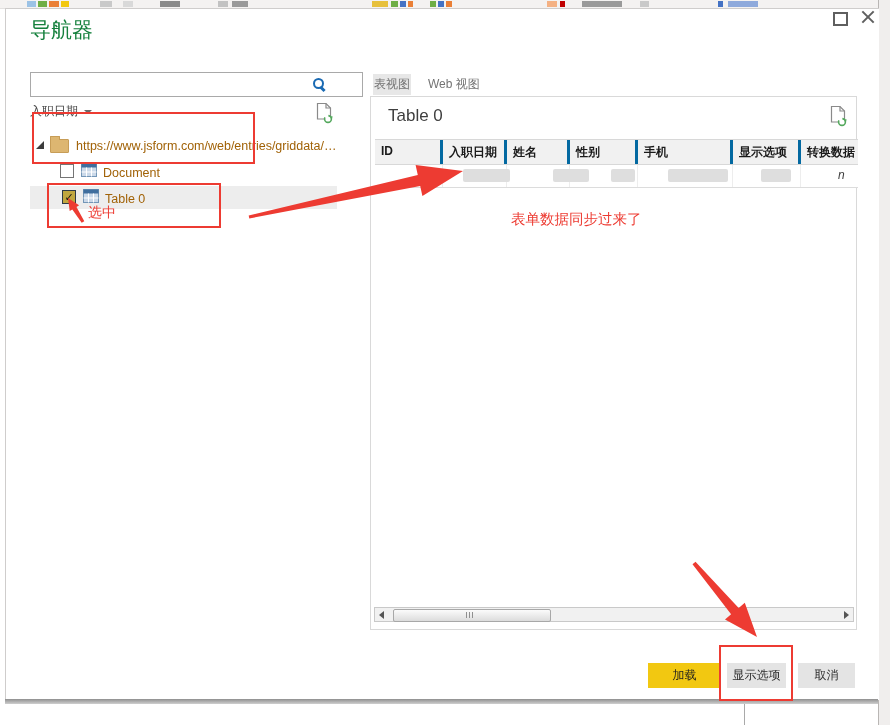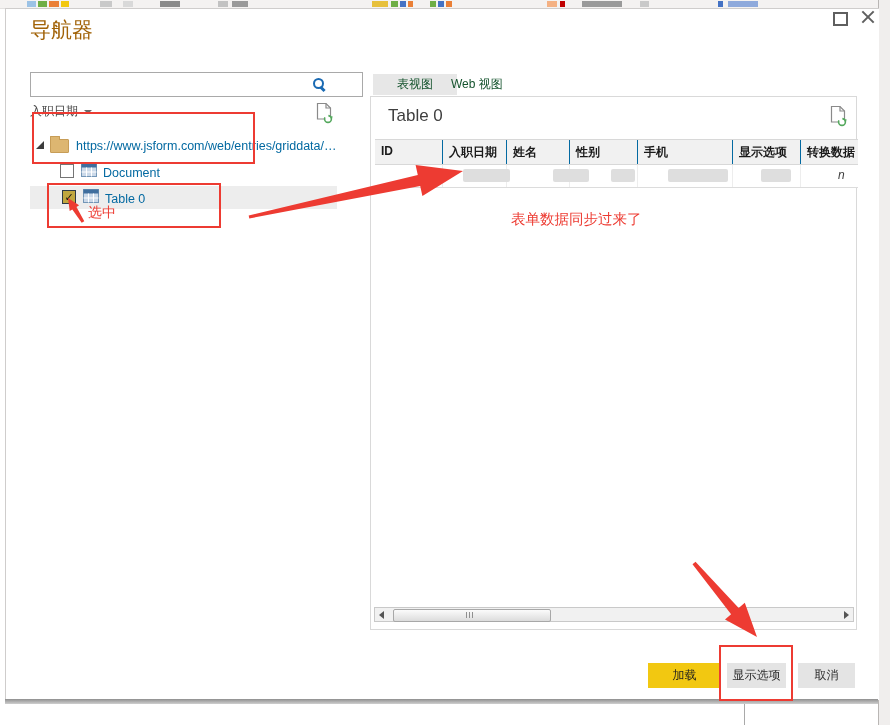--- a/index.html
+++ b/index.html
@@ -10,21 +10,21 @@
   .ribbon-strip{position:absolute;left:0;top:0;width:890px;height:8px;background:#f4f2f1;border-bottom:1px solid #e3e1e0;}
   .frag{position:absolute;top:1px;height:6px;}
   .right-strip{position:absolute;left:878px;top:0;width:12px;height:725px;background:#f0eeed;border-left:1px solid #b9b6b4;}
   .below-line{position:absolute;left:744px;top:703px;width:1px;height:22px;background:#a9a9a9;}
 
   
   .dialog{position:absolute;left:5px;top:8px;width:873px;height:691px;background:#fff;
           border-left:1px solid #cfcdcc;border-top:1px solid #cfcdcc;}
   .dialog-bottom-edge{position:absolute;left:5px;top:699px;width:873px;height:5px;
           background:linear-gradient(#8f8f8f,#cfcfcf);}
-  .dlg-title{position:absolute;left:30px;top:16px;font-size:21px;color:#a16207;}
+  .dlg-title{position:absolute;left:30px;top:16px;font-size:21px;color:#15803d;}
   .win-max{position:absolute;left:833px;top:12px;width:11px;height:10px;border:2px solid #5f5f5f;}
   .win-close{position:absolute;left:860px;top:9px;width:16px;height:16px;}
   .win-close span{position:absolute;left:7px;top:0;width:2px;height:16px;background:#5f5f5f;}
   .win-close span:first-child{transform:rotate(45deg);}
   .win-close span:last-child{transform:rotate(-45deg);}
 
   
   .search-box{position:absolute;left:30px;top:72px;width:303px;height:23px;border:1px solid #a9a9a9;background:#fff;}
   .mag{position:absolute;left:312px;top:77px;width:15px;height:15px;}
   .mag i{position:absolute;left:1px;top:1px;width:7px;height:7px;border:2px solid #1a6ab3;border-radius:50%;}
@@ -33,31 +33,31 @@
   .disp-caret{display:inline-block;width:0;height:0;border-left:4px solid transparent;border-right:4px solid transparent;
               border-top:4px solid #6a6a6a;margin-left:6px;vertical-align:middle;}
   .page-icon{position:absolute;}
   .row-hl{position:absolute;left:30px;top:186px;width:307px;height:23px;background:#ededed;}
   .tri-exp{position:absolute;left:36px;top:141px;width:0;height:0;border-left:8px solid transparent;border-bottom:8px solid #3c3c3c;}
   .folder{position:absolute;left:50px;top:139px;width:17px;height:12px;background:#ddb671;border:1px solid #c79d57;border-radius:1px;}
   .folder::before{content:"";position:absolute;left:-1px;top:-4px;width:8px;height:3px;background:#ddb671;border:1px solid #c79d57;border-bottom:none;border-radius:1px 1px 0 0;}
   .cb{position:absolute;width:12px;height:12px;background:#fff;border:1px solid #757575;}
   .cb-checked{background:#c0a73f;border:1px solid #2e3a46;color:#101010;font-size:11px;font-weight:bold;line-height:12px;text-align:center;}
   .tbl-icon{position:absolute;width:16px;height:14px;}
-  .tree-label{position:absolute;font-size:12.5px;color:#0369a1;}
-
-  
-  .tab{position:absolute;top:74px;height:21px;line-height:21px;padding:0 24px;font-size:12px;color:#14532d;}
+  .tree-label{position:absolute;font-size:12.5px;color:#a16207;}
+
+  
+  .tab{position:absolute;top:74px;height:21px;line-height:21px;padding:0 1px;font-size:12px;color:#737373;}
   .tab.active{background:#e7e7e7;}
   .panel{position:absolute;left:370px;top:96px;width:487px;height:534px;background:#fff;border:1px solid #d9d9d9;box-sizing:border-box;}
   .panel-title{position:absolute;left:388px;top:106px;font-size:17px;color:#3f3f3f;}
 
   .grid{position:absolute;left:375px;top:139px;width:483px;overflow:hidden;}
   .grid-head{display:flex;height:24px;background:#f1f1f1;border-top:1px solid #d8d8d8;border-bottom:1px solid #d8d8d8;}
-  .th{box-sizing:border-box;border-right:1px solid #0369a1;font-size:12px;font-weight:bold;color:#1a1a1a;
+  .th{box-sizing:border-box;border-right:3px solid #0369a1;font-size:12px;font-weight:bold;color:#1a1a1a;
       padding:4px 0 0 6px;white-space:nowrap;overflow:hidden;}
   .grid-row{position:relative;display:flex;height:22px;background:#fff;border-bottom:1px solid #dcdcdc;}
   .td{box-sizing:border-box;border-right:1px solid #ededed;height:22px;}
   .redact{position:absolute;top:4px;height:13px;background:#dedede;border-radius:2px;filter:blur(0.7px);}
   .row-frag{position:absolute;top:3px;left:463px;font-size:12px;font-style:italic;color:#3f3f3f;}
 
   
   .hscroll{position:absolute;left:374px;top:607px;width:480px;height:15px;background:#f1f1f1;border:1px solid #c9c9c9;box-sizing:border-box;}
   .sb-arrow{position:absolute;top:3px;width:0;height:0;border-top:4px solid transparent;border-bottom:4px solid transparent;}
   .sb-left{left:4px;border-right:5px solid #555;}

